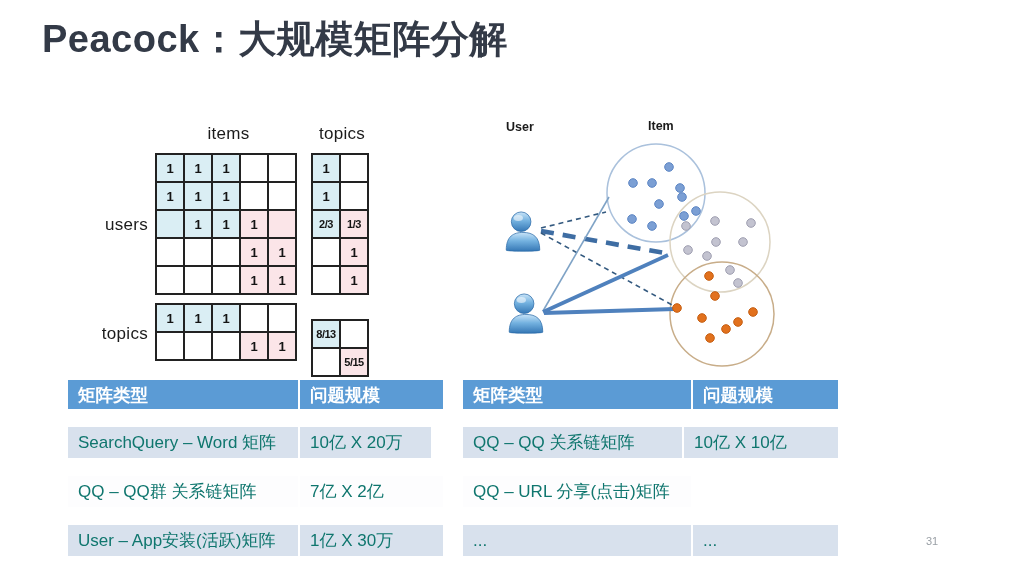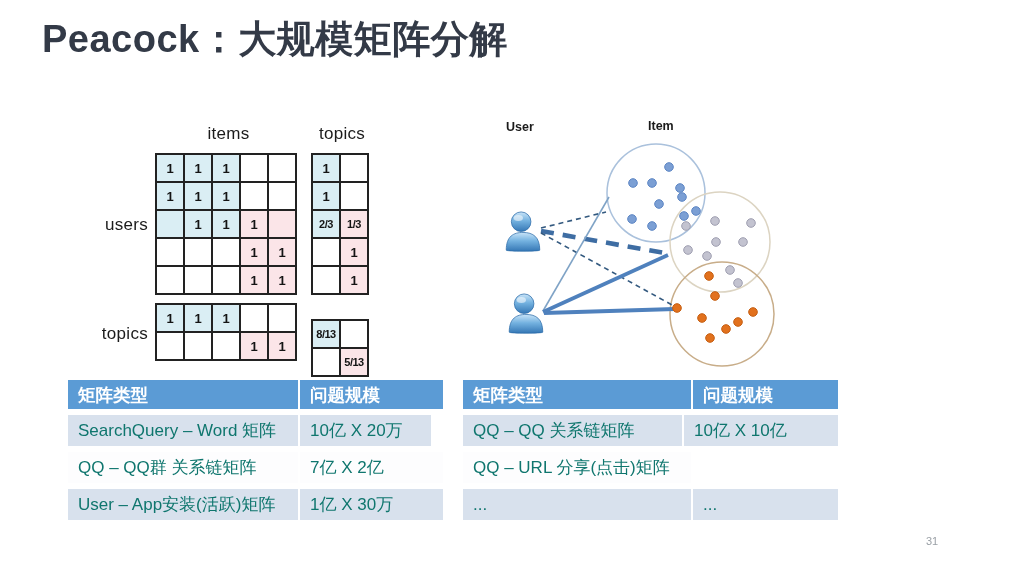--- a/index.html
+++ b/index.html
@@ -36,21 +36,21 @@
   
   #graph{left:460px;top:108px;width:380px;height:268px;}
   .cluster-circle{fill:none;stroke-width:1.5px;}
   .edge{fill:none;stroke-linecap:butt;}
   .edge.solid-thin{stroke:#7fa3c6;stroke-width:1.6;}
   .edge.solid-thick{stroke:#4f81bd;stroke-width:3.8;}
   .edge.dashed-thin{stroke:#33597f;stroke-width:1.6;stroke-dasharray:5 4;}
   .edge.dashed-thick{stroke:#3e6da3;stroke-width:4.6;stroke-dasharray:13 9;}
   
   .ptable{width:375px;}
-  .trow{display:flex;gap:2px;margin-bottom:6px;}
+  .trow{display:flex;gap:2px;margin-bottom:18px;}
   .tcell{padding-left:10px;display:flex;align-items:center;box-sizing:border-box;
          color:#0f766e;font-size:17px;white-space:nowrap;overflow:hidden;}
   .thead .tcell{color:#ffffff;font-weight:bold;font-size:17.5px;height:29px;}
   .tbody-row .tcell{height:31px;}
   
   .pagenum{left:926px;top:535px;font-size:11px;color:#9aa0a6;}
 </style>
 </head>
 <body>
 
@@ -111,21 +111,21 @@
       <div class="mcell bg-w" style="height: 26px;"></div>
       <div class="mcell bg-w" style="height: 26px;"></div>
       <div class="mcell bg-w" style="height: 26px;"></div>
       <div class="mcell bg-p" style="height: 26px;">1</div>
       <div class="mcell bg-p" style="height: 26px;">1</div>
     </div>
   <div class="abs matrix" style="left: 311px; top: 303px; grid-template-columns: repeat(2, 28px); margin-top: 16px;">
       <div class="mcell bg-b frac" style="height: 26px;">8/13</div>
       <div class="mcell bg-w" style="height: 26px;"></div>
       <div class="mcell bg-w" style="height: 26px;"></div>
-      <div class="mcell bg-p frac" style="height: 26px;">5/13</div>
+      <div class="mcell bg-p frac" style="height: 26px;">5/15</div>
     </div>
 
   <div class="abs glabel lbl-user">User</div>
   <div class="abs glabel lbl-item">Item</div>
 
   <svg id="graph" class="abs" viewBox="460 108 380 268">
     <defs>
       <linearGradient id="persongrad" x1="0" y1="0" x2="0" y2="1">
         <stop offset="0" stop-color="#c9e4f8"></stop>
         <stop offset="0.45" stop-color="#74b2e0"></stop>

